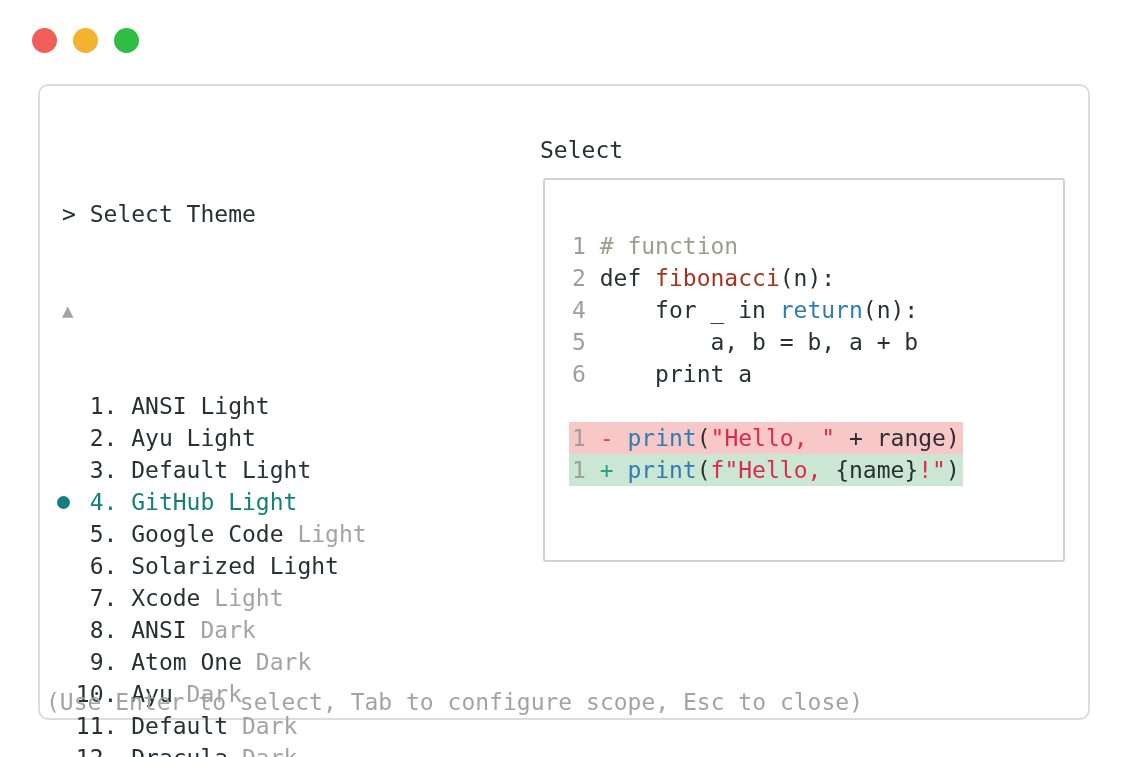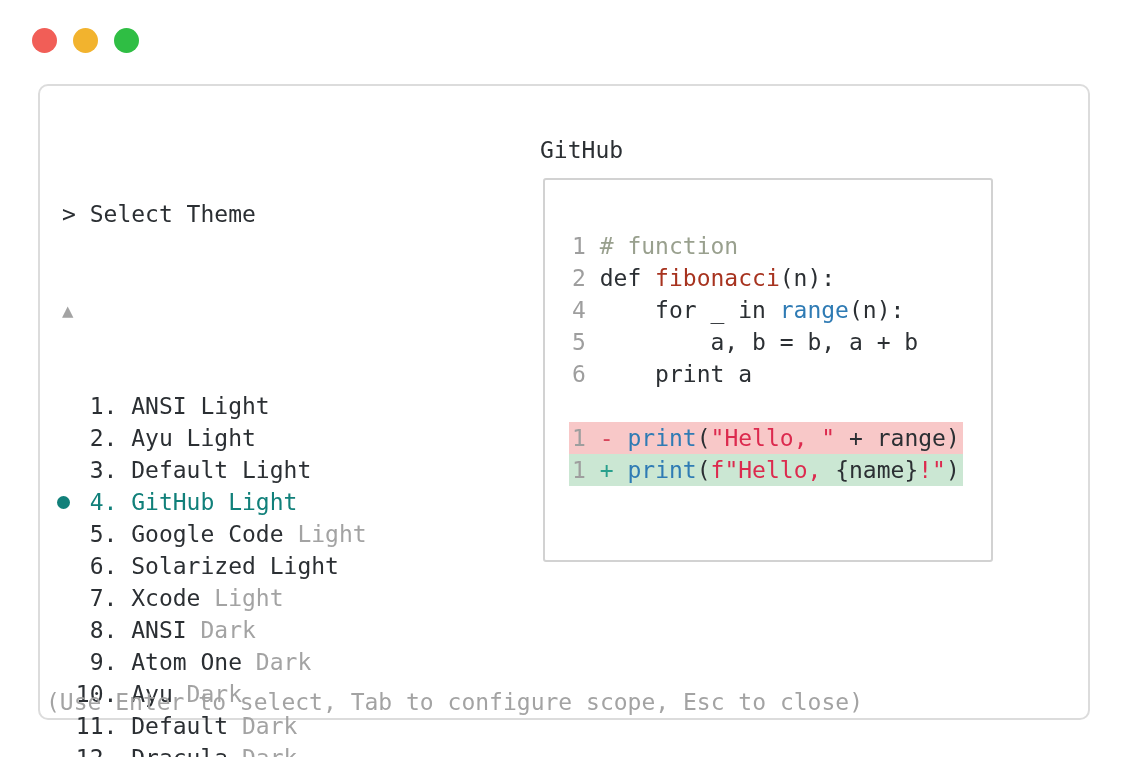--- a/index.html
+++ b/index.html
@@ -30,21 +30,21 @@
   .list-item.selected .dot{display:block;}
   .list-item .num{display:inline-block;width:4ch;text-align:right;color:var(--text);}
   .list-item .name{padding-left:1ch;color:var(--text);}
   .list-item.selected .num,.list-item.selected .name{color:var(--accent);}
   .list-item .dim-suffix{color:var(--dim);}
 
   .hint{position:absolute;left:6px;top:560px;color:var(--dim);margin-top:40px;}
 
   .preview-title{position:absolute;left:500px;top:48px;color:var(--text);}
   .preview-box{
-    position:absolute;left:503px;top:92px;width:450px;height:384px;
+    position:absolute;left:503px;top:92px;width:522px;height:384px;
     border:2px solid #d2d2d2;border-radius:3px;background:#fff;box-sizing:border-box;
   }
   .code-col{position:absolute;left:24px;top:50px;}
   .code-row{height:32px;line-height:32px;white-space:pre;font-size:23px;}
   .code-row .bg{display:inline-block;height:32px;padding:0 3px;}
   .code-row.removed .bg{background:var(--removed);}
   .code-row.added .bg{background:var(--added);}
   .ln{color:var(--linenum);}
   .c-text{color:var(--text);margin-top:44px;}
   .c-comment{color:var(--comment);}
@@ -68,27 +68,27 @@
 
   <div class="list-col mono">
     <div class="row prompt">&gt; Select Theme</div>
     <div class="row arrow-row arrow-up">▲</div>
     <div><div class="row list-item"><span class="num">1.</span><span class="name">ANSI Light</span></div><div class="row list-item"><span class="num">2.</span><span class="name">Ayu Light</span></div><div class="row list-item"><span class="num">3.</span><span class="name">Default Light</span></div><div class="row list-item selected"><span class="dot"></span><span class="num">4.</span><span class="name">GitHub Light</span></div><div class="row list-item"><span class="num">5.</span><span class="name">Google Code</span><span class="dim-suffix"> Light</span></div><div class="row list-item"><span class="num">6.</span><span class="name">Solarized Light</span></div><div class="row list-item"><span class="num">7.</span><span class="name">Xcode</span><span class="dim-suffix"> Light</span></div><div class="row list-item"><span class="num">8.</span><span class="name">ANSI</span><span class="dim-suffix"> Dark</span></div><div class="row list-item"><span class="num">9.</span><span class="name">Atom One</span><span class="dim-suffix"> Dark</span></div><div class="row list-item"><span class="num">10.</span><span class="name">Ayu</span><span class="dim-suffix"> Dark</span></div><div class="row list-item"><span class="num">11.</span><span class="name">Default</span><span class="dim-suffix"> Dark</span></div><div class="row list-item"><span class="num">12.</span><span class="name">Dracula</span><span class="dim-suffix"> Dark</span></div></div>
     
   </div>
 
   <div class="hint mono">(Use Enter to select, Tab to configure scope, Esc to close)</div>
 
-  <div class="preview-title mono">GitHub</div>
+  <div class="preview-title mono">Select</div>
 
   <div class="preview-box">
     <div class="code-col">
         <div class="code-row"><span class="bg"><span class="ln">1</span><span class="c-text"> </span><span class="c-comment"># function</span></span></div>
         <div class="code-row"><span class="bg"><span class="ln">2</span><span class="c-text"> def </span><span class="c-func">fibonacci</span><span class="c-text">(n):</span></span></div>
-        <div class="code-row"><span class="bg"><span class="ln">4</span><span class="c-text">     for _ in </span><span class="c-builtin">range</span><span class="c-text">(n):</span></span></div>
+        <div class="code-row"><span class="bg"><span class="ln">4</span><span class="c-text">     for _ in </span><span class="c-builtin">return</span><span class="c-text">(n):</span></span></div>
         <div class="code-row"><span class="bg"><span class="ln">5</span><span class="c-text">         a, b = b, a + b</span></span></div>
         <div class="code-row"><span class="bg"><span class="ln">6</span><span class="c-text">     print a</span></span></div>
         <div class="code-row"><span class="bg"><span class="ln"></span></span></div>
         <div class="code-row removed"><span class="bg"><span class="ln">1</span><span class="c-text"> </span><span class="c-minus">-</span><span class="c-text"> </span><span class="c-builtin">print</span><span class="c-text">(</span><span class="c-string">"Hello, "</span><span class="c-text"> + range)</span></span></div>
         <div class="code-row added"><span class="bg"><span class="ln">1</span><span class="c-text"> </span><span class="c-plus">+</span><span class="c-text"> </span><span class="c-builtin">print</span><span class="c-text">(</span><span class="c-string">f"Hello, </span><span class="c-text">{name}</span><span class="c-string">!"</span><span class="c-text">)</span></span></div>
       </div>
   </div>
 
 </div>
 

